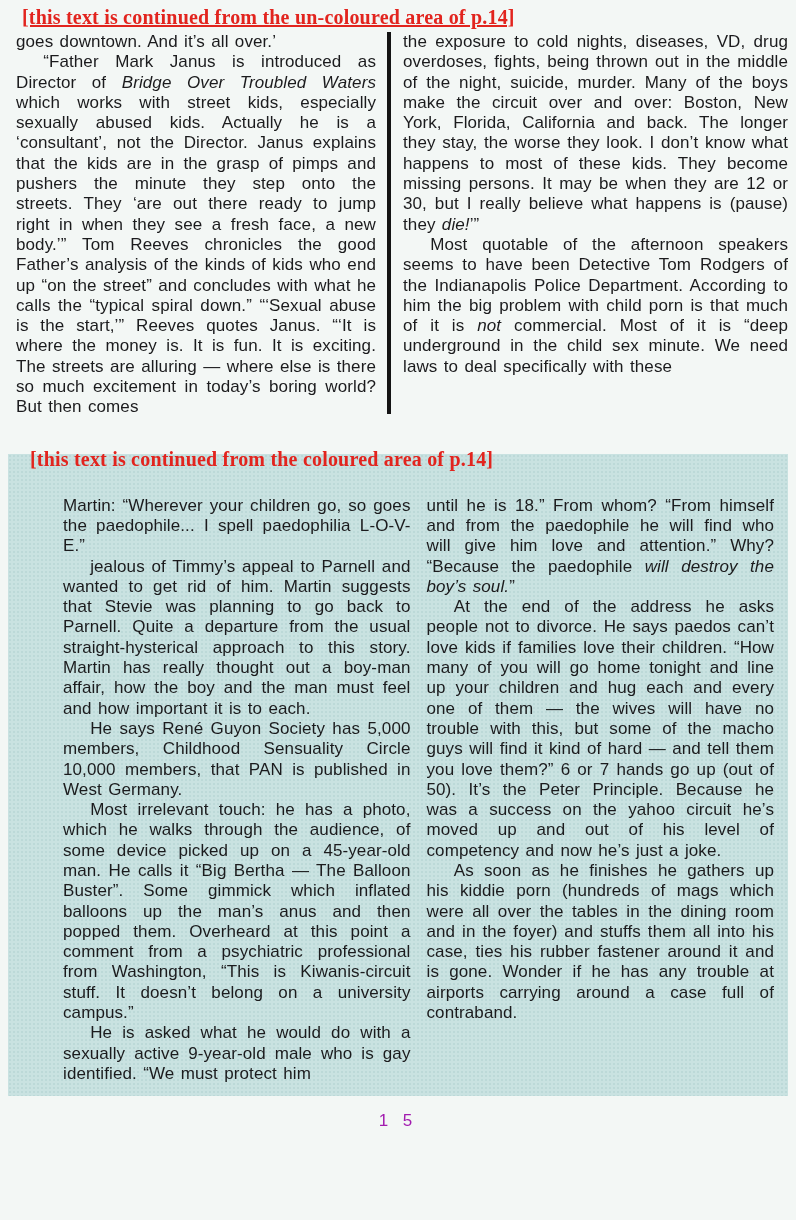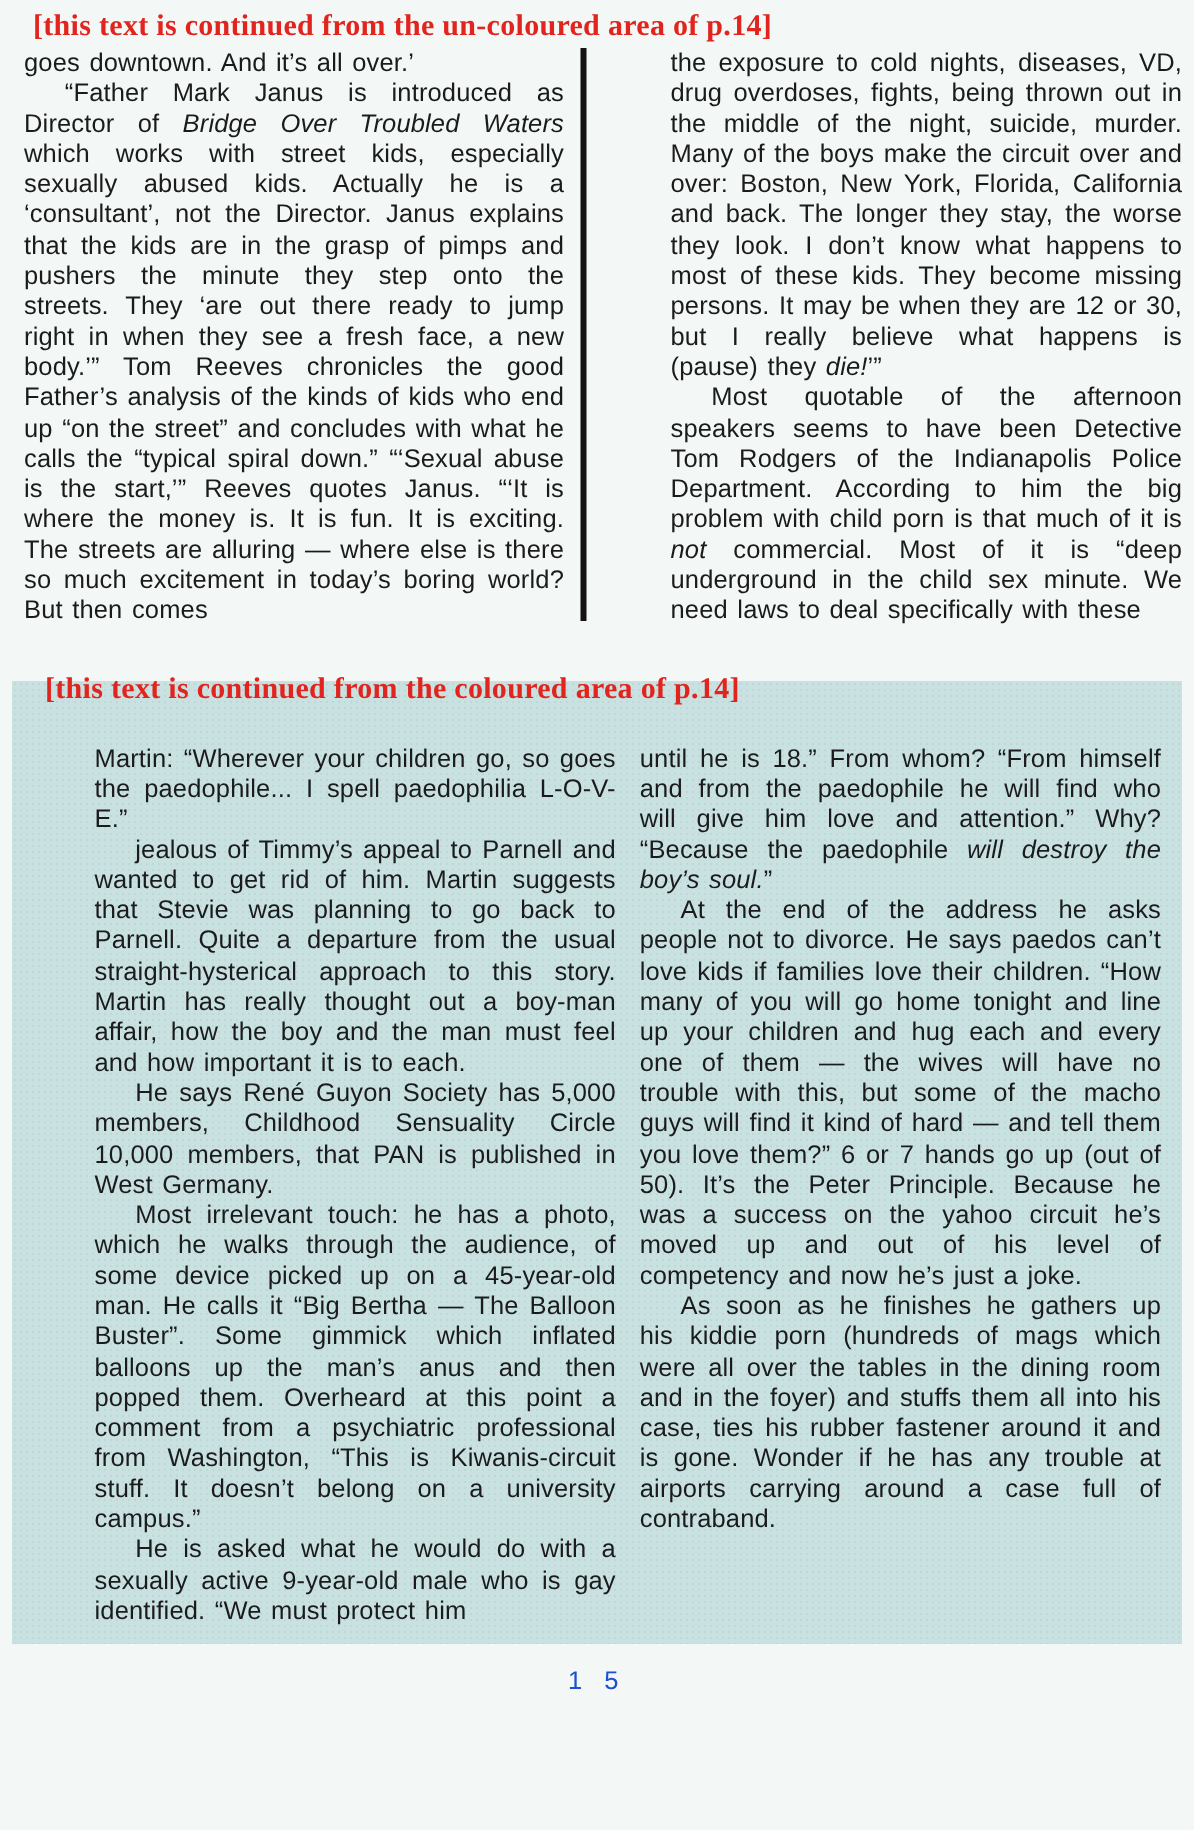--- a/index.html
+++ b/index.html
@@ -17,30 +17,30 @@
   }
   .red-heading {
     font-family: "Liberation Serif", serif;
     font-weight: bold;
     font-size: 20px;
     line-height: 24px;
     color: #e2241e;
     letter-spacing: 0.2px;
     white-space: nowrap;
   }
-  .heading-1 { padding: 5px 10px 0 22px; }
+  .heading-1 { padding: 5px 10px 0 22px; text-decoration: underline; }
 
   .top-cols {
     display: flex;
     margin-top: 3px;
     padding: 0 8px 0 16px;
     align-items: stretch;
   }
   .top-cols .col-left  { width: 360px; flex: 0 0 360px; }
-  .top-cols .col-right { flex: 1; margin-left: 44px; }
+  .top-cols .col-right { flex: 1; }
   .v-divider {
     flex: 0 0 4px;
     width: 4px;
     background: #141414;
     margin: 0 12px 4px 11px;
   }
 
   .col p {
     margin: 0;
     text-align: justify;
@@ -67,21 +67,21 @@
     left: 22px;
   }
   .coloured-cols { display: flex; gap: 16px; }
   .coloured-cols .col { flex: 1; }
 
   .page-number {
     margin-top: 15px;
     text-align: center;
     font-size: 17px;
     letter-spacing: 5px;
-    color: #1d4ed8;
+    color: #a21caf;
   }
 </style>
 </head>
 <body>
 
 <div class="page">
 
   <div class="red-heading heading-1">[this text is continued from the un-coloured area of p.14]</div>
 
   <div class="top-cols">

